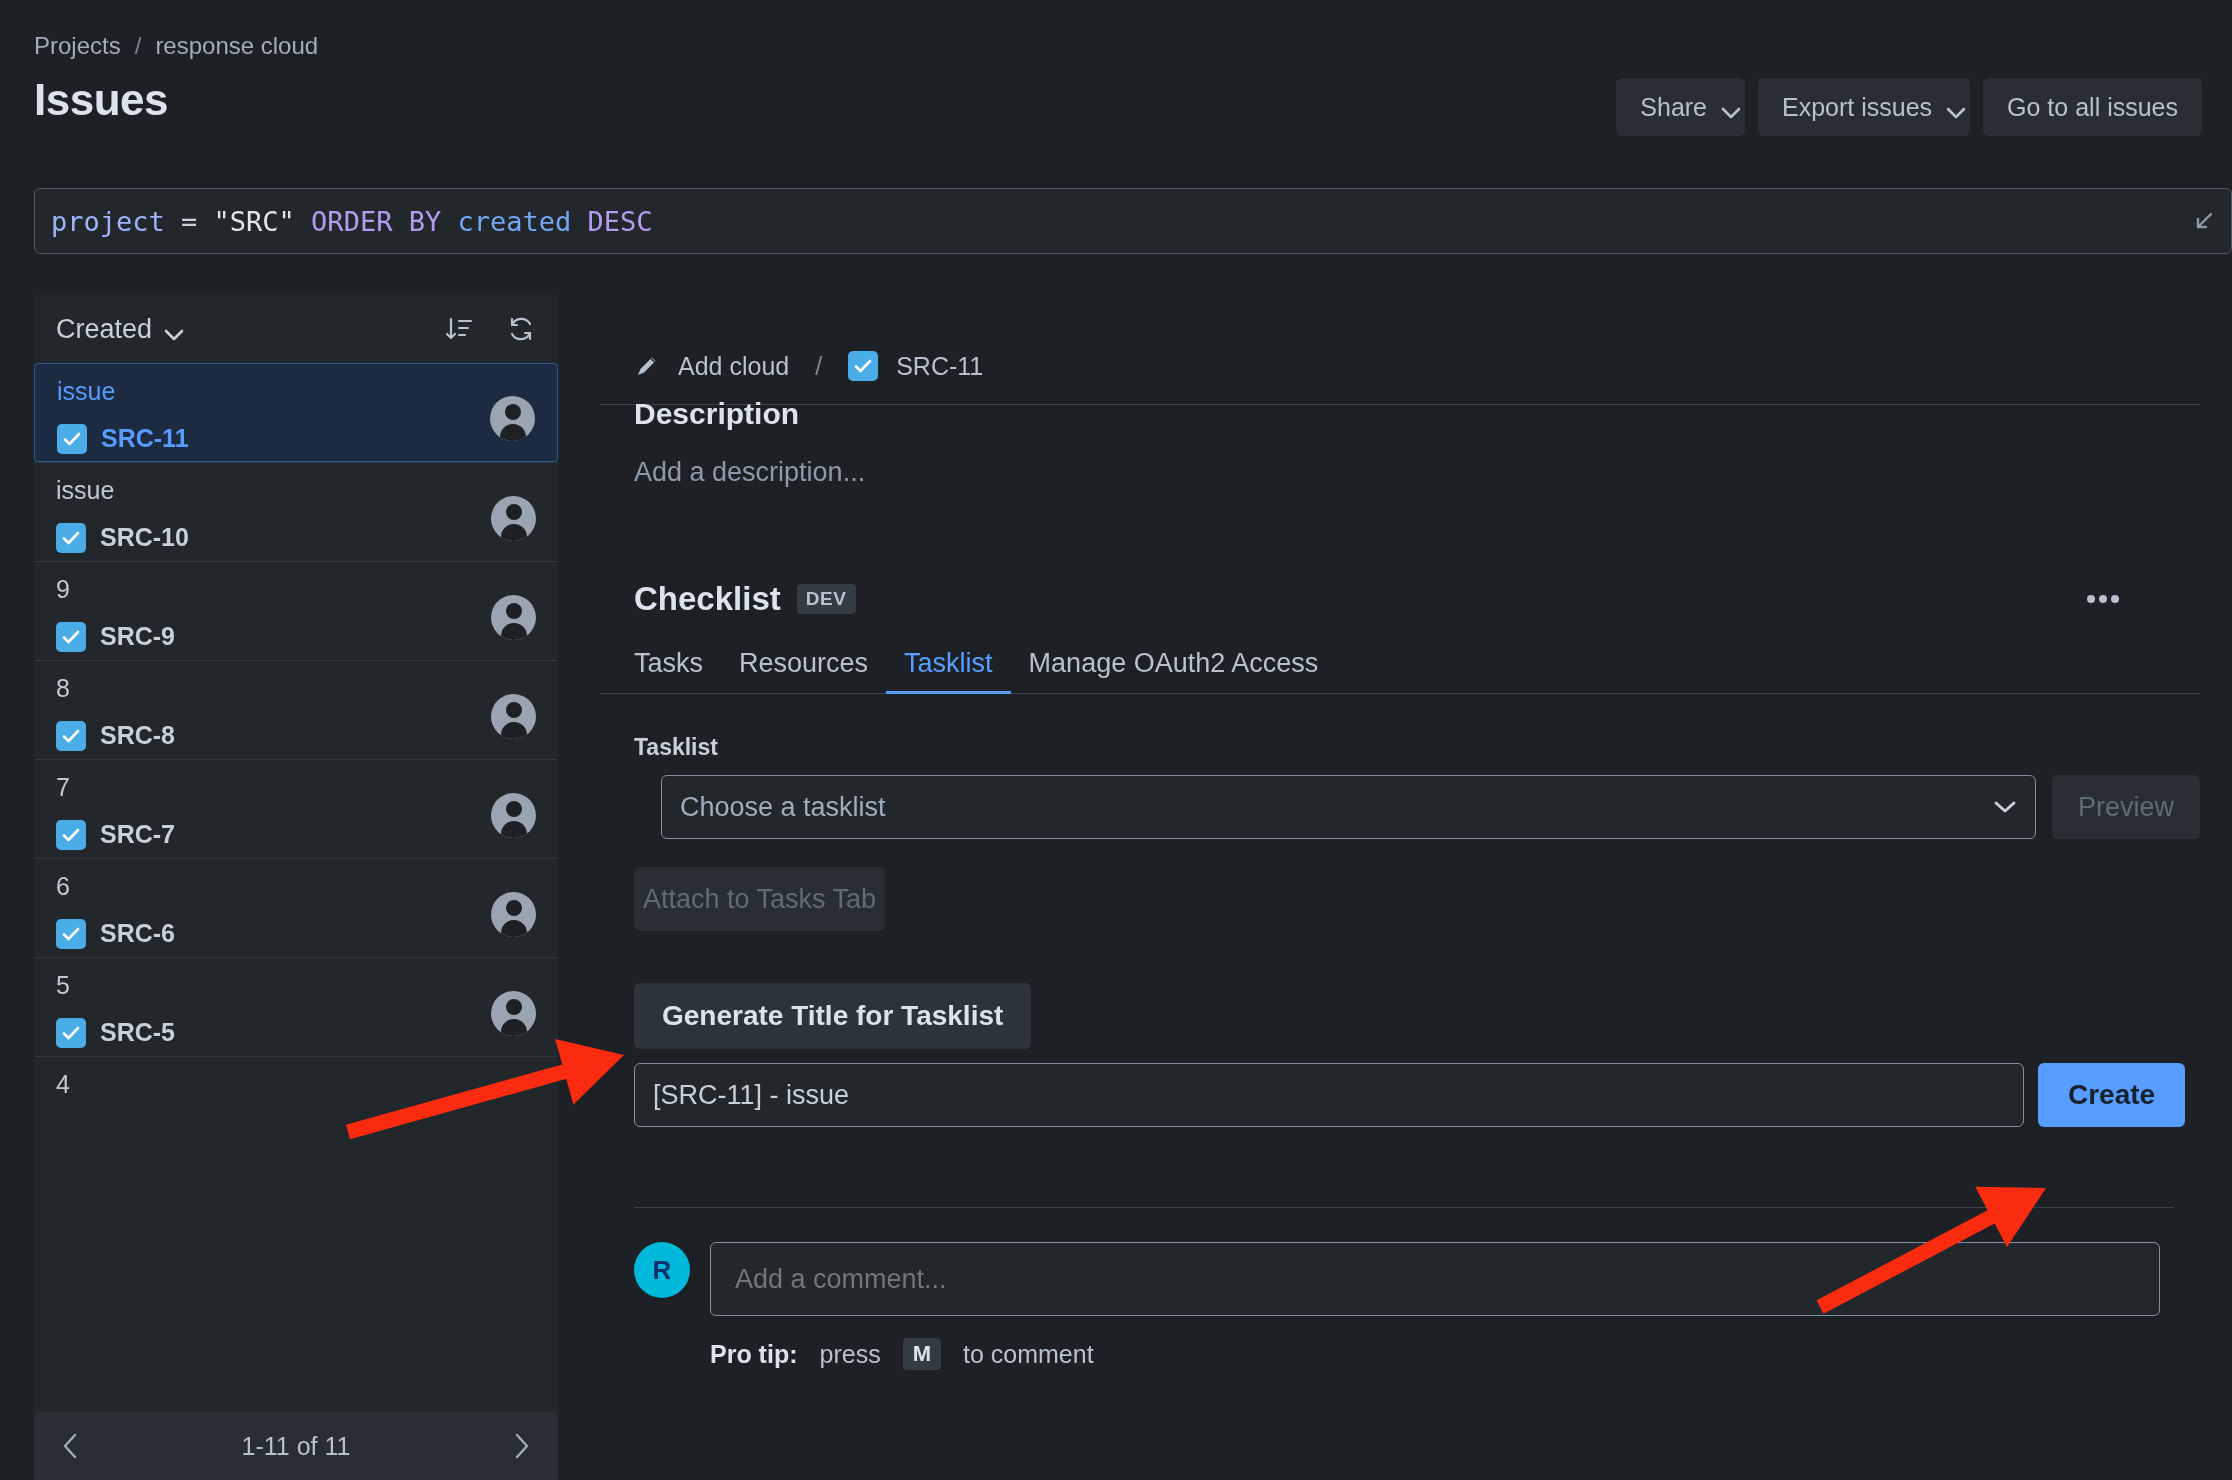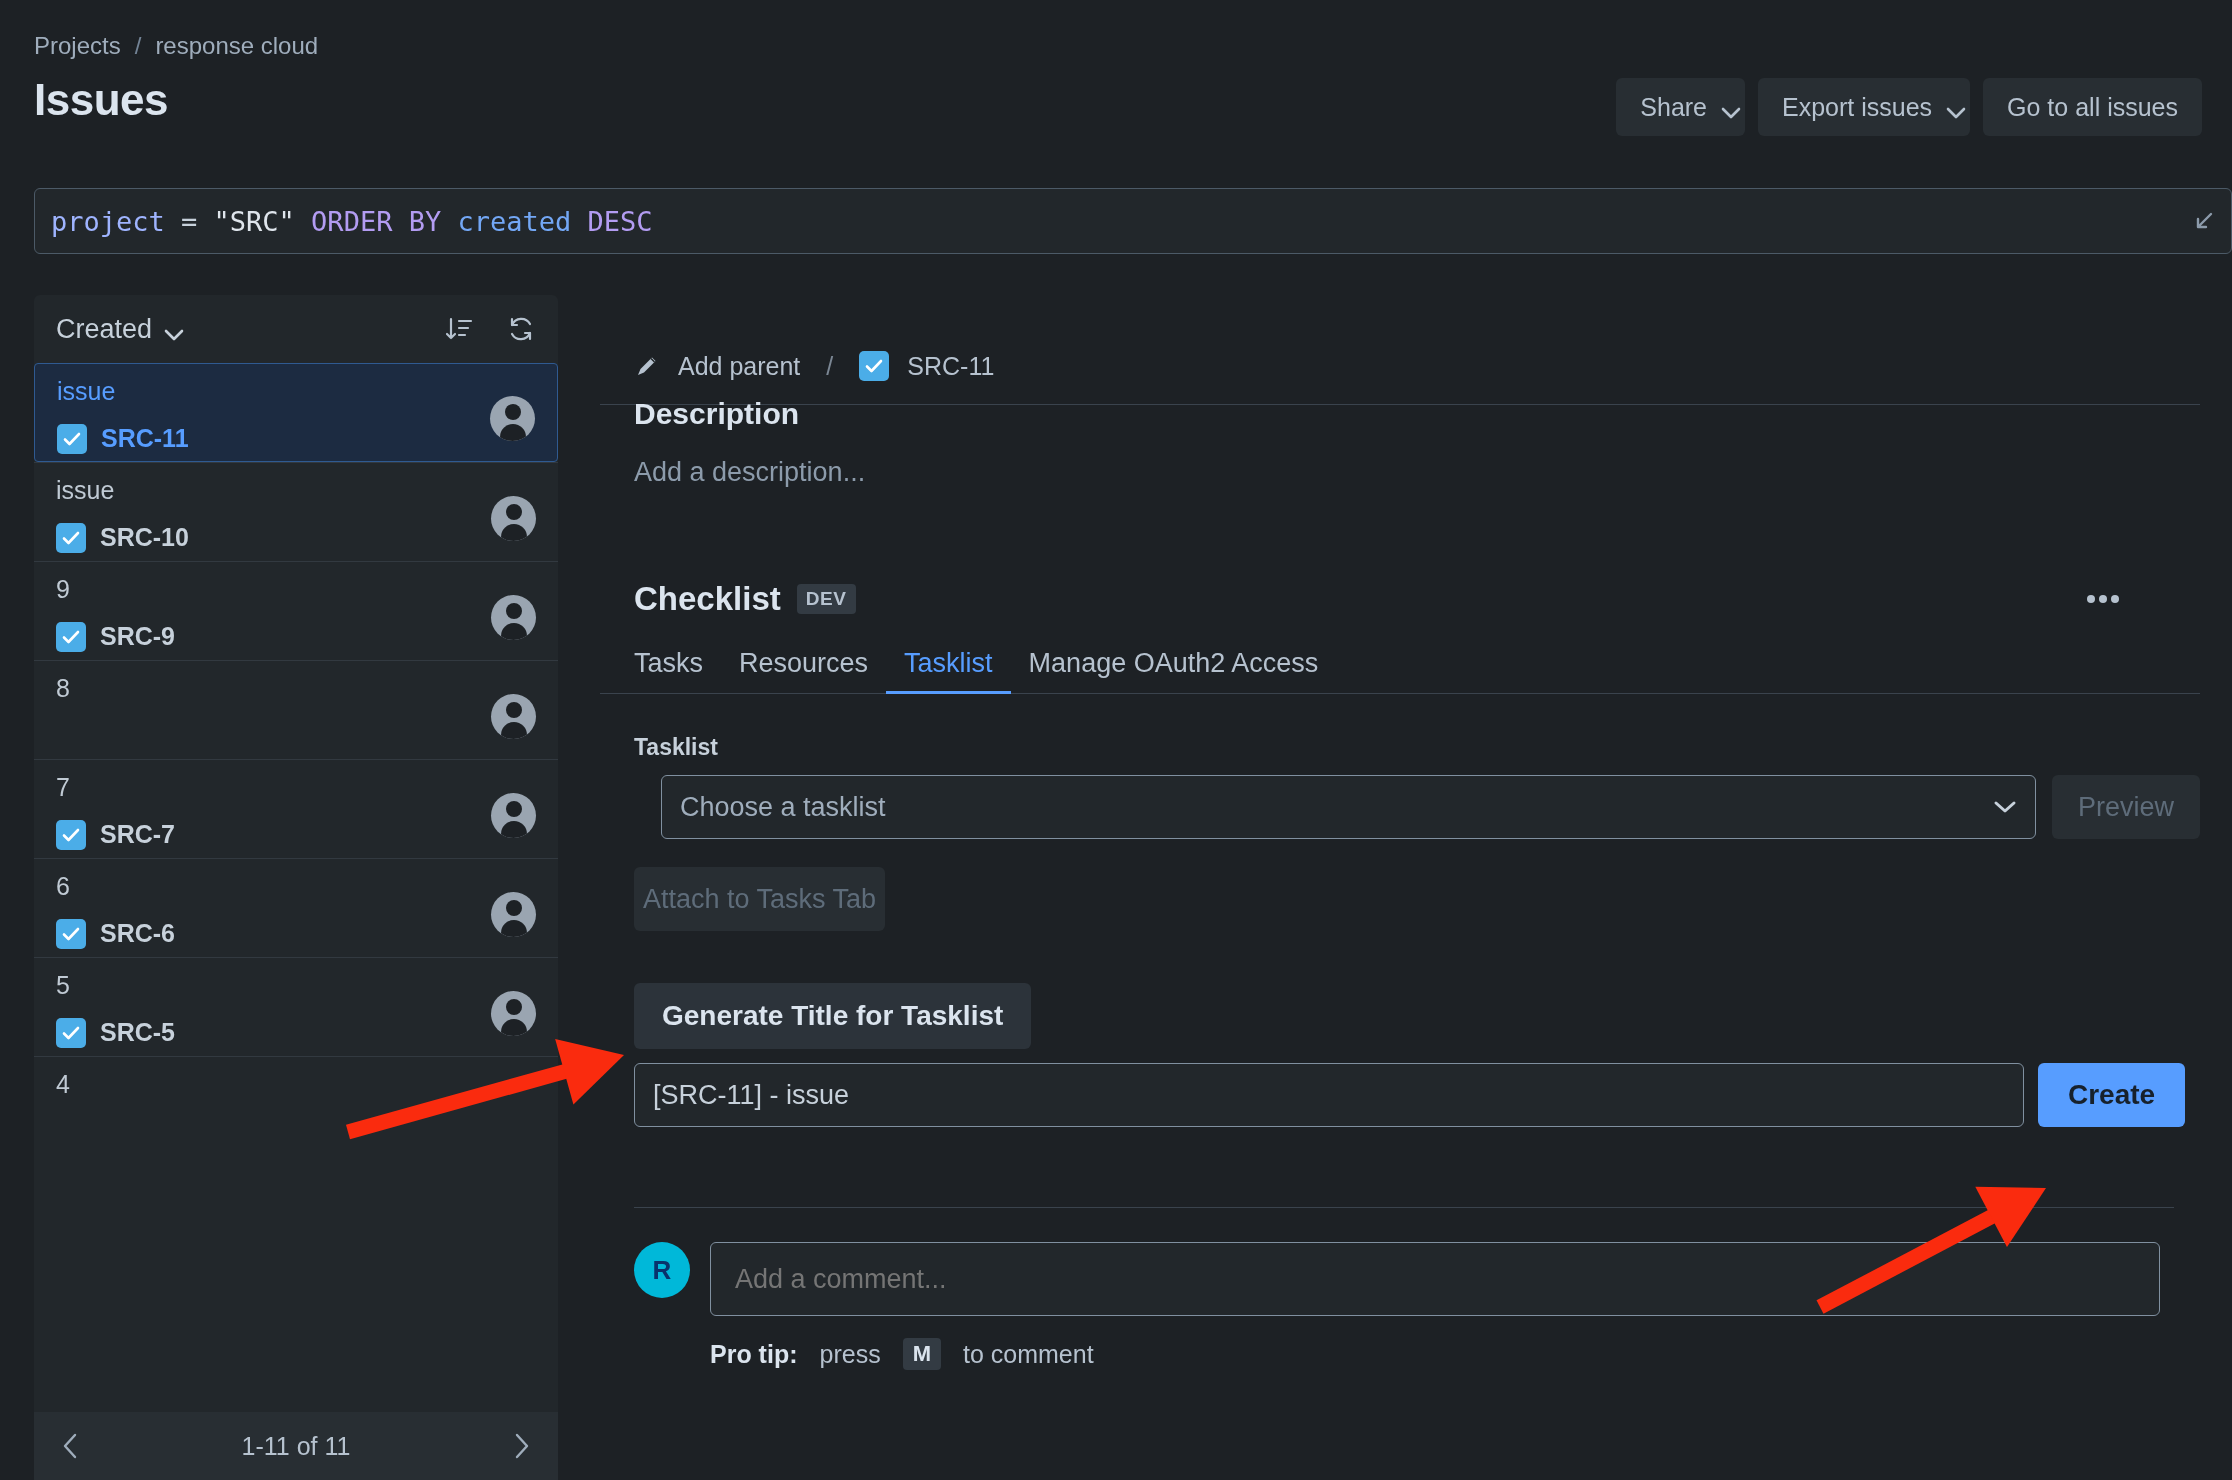--- a/index.html
+++ b/index.html
@@ -329,20 +329,28 @@
             </span>
             <span class="key">SRC-9</span>
           </div>
           <div class="avatar-sm">
             <span class="head"></span>
             <span class="body"></span>
           </div>
         </div>
         <div class="sb-item">
           <div class="summ">8</div>
+          <div class="key-row">
+            <span class="task-cb">
+              <svg width="18" height="14" viewBox="0 0 18 14">
+                <path d="M2 7.5 L6.5 12 L16 2" stroke="#ffffff" stroke-width="2.6" fill="none" stroke-linecap="round" stroke-linejoin="round"></path>
+              </svg>
+            </span>
+            <span class="key">SRC-8</span>
+          </div>
           <div class="avatar-sm">
             <span class="head"></span>
             <span class="body"></span>
           </div>
         </div>
         <div class="sb-item">
           <div class="summ">7</div>
           <div class="key-row">
             <span class="task-cb">
               <svg width="18" height="14" viewBox="0 0 18 14">
@@ -408,21 +416,21 @@
 
   <div class="main">
 
     <div class="parent-row">
       <span class="pencil">
         <svg width="26" height="26" viewBox="0 0 26 26">
             <path d="M4 22 L6.5 16 L18 4.5 L21.5 8 L10 19.5 Z" fill="#b6c2cf"></path>
             <path d="M17 5.5 L20.5 9" stroke="#1d2125" stroke-width="1.4"></path>
           </svg>
       </span>
-      <span class="addparent">Add parent</span>
+      <span class="addparent">Add cloud</span>
       <span class="slash">/</span>
       <span class="task-cb">
         <svg width="18" height="14" viewBox="0 0 18 14">
             <path d="M2 7.5 L6.5 12 L16 2" stroke="#ffffff" stroke-width="2.6" fill="none" stroke-linecap="round" stroke-linejoin="round"></path>
           </svg>
       </span>
       <span class="issue-key">SRC-11</span>
     </div>
 
     <div class="divider"></div>

